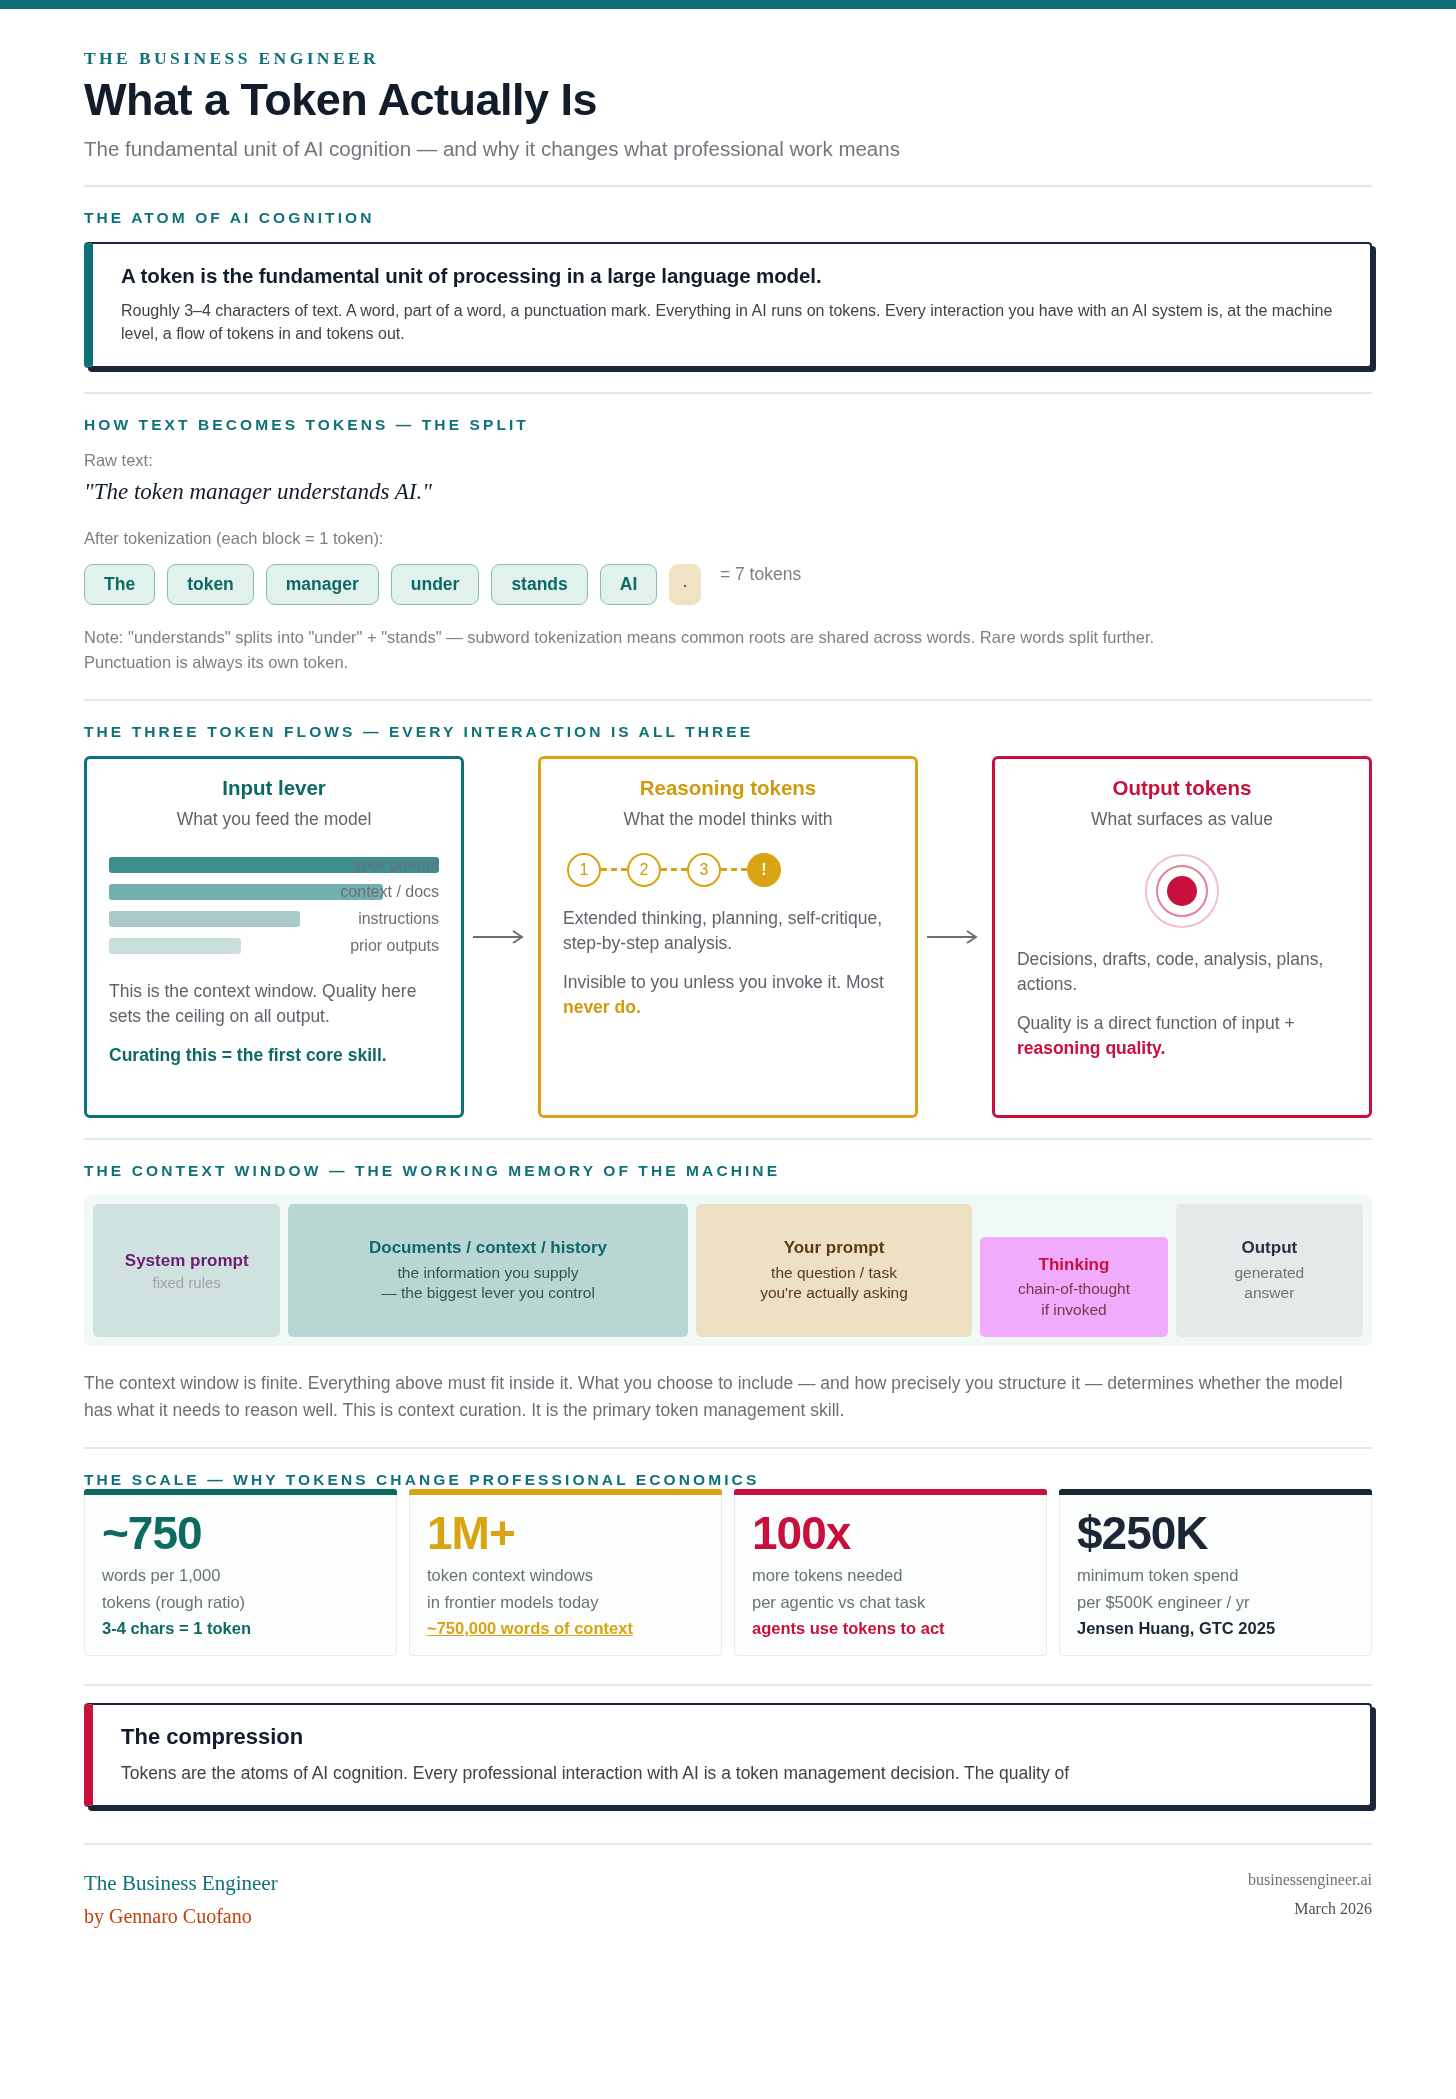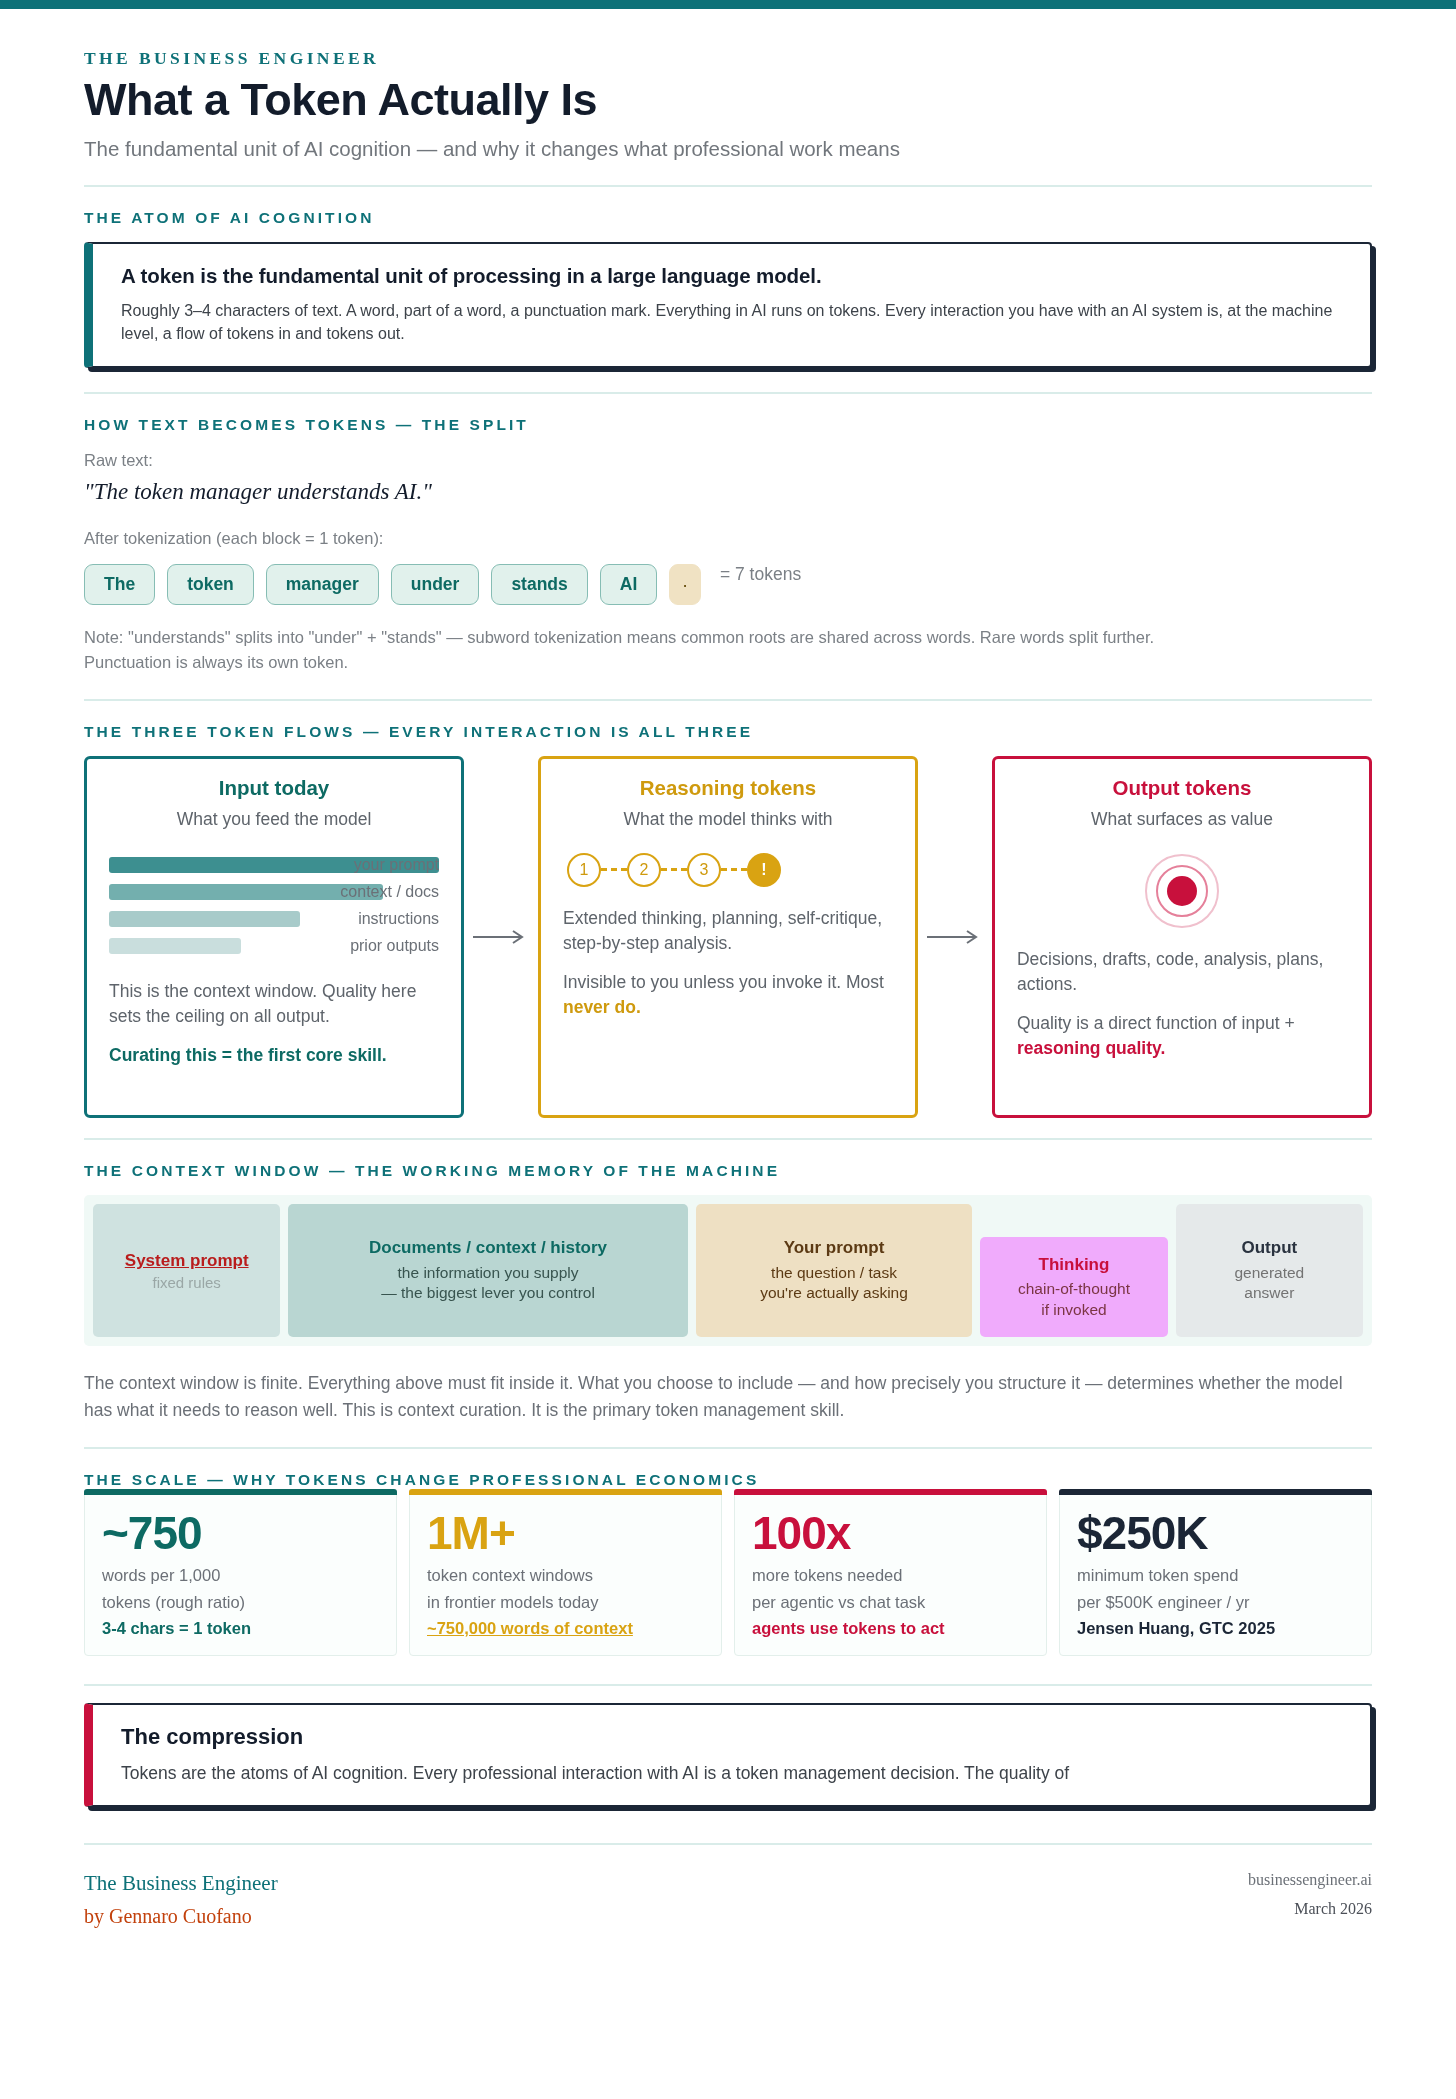--- a/index.html
+++ b/index.html
@@ -402,21 +402,21 @@
       <div class="chip-total">= 7 tokens</div>
     </div>
   <div class="note">Note: "understands" splits into "under" + "stands" — subword tokenization means common roots are shared across words. Rare words split further. Punctuation is always its own token.</div>
 
   <div class="rule"></div>
 
   <div class="section-label">THE THREE TOKEN FLOWS — EVERY INTERACTION IS ALL THREE</div>
   <div class="flows">
 
     <div class="flow-panel input">
-      <div class="flow-title">Input today</div>
+      <div class="flow-title">Input lever</div>
       <div class="flow-sub">What you feed the model</div>
       <div class="bars" id="input-bars">
           <div class="bar-row">
             <div class="bar" style="width: 100%; background: rgb(61, 143, 144);"></div>
             <div class="bar-label">your prompt</div>
           </div>
           <div class="bar-row">
             <div class="bar" style="width: 83%; background: rgb(115, 175, 174);"></div>
             <div class="bar-label">context / docs</div>
           </div>
@@ -474,21 +474,21 @@
       <div class="flow-text">Decisions, drafts, code, analysis, plans, actions.</div>
       <div class="flow-text second"><span>Quality is a direct function of input +</span><br><span class="flow-strong-red">reasoning quality.</span></div>
     </div>
   </div>
 
   <div class="rule tight" style="margin-top:20px;"></div>
 
   <div class="section-label">THE CONTEXT WINDOW — THE WORKING MEMORY OF THE MACHINE</div>
   <div class="ctxwrap" id="ctx-segments">
       <div class="ctx-seg" style="background: rgb(207, 226, 224); flex: 15 1 0%;">
-        <div class="ctx-title" style="color: #b91c1c; text-decoration: underline;">System prompt</div>
+        <div class="ctx-title" style="color: #701a75;">System prompt</div>
         <div class="ctx-note" style="color: rgb(154, 167, 166);">fixed rules</div>
       </div>
       <div class="ctx-seg" style="background: rgb(185, 214, 210); flex: 34 1 0%;">
         <div class="ctx-title" style="color: rgb(13, 106, 99);">Documents / context / history</div>
         <div class="ctx-sub" style="color: rgb(56, 84, 79);">the information you supply<br>— the biggest lever you control</div>
       </div>
       <div class="ctx-seg" style="background: rgb(238, 224, 195); flex: 23 1 0%;">
         <div class="ctx-title" style="color: rgb(92, 58, 20);">Your prompt</div>
         <div class="ctx-sub" style="color: rgb(92, 58, 20);">the question / task<br>you're actually asking</div>
       </div>

